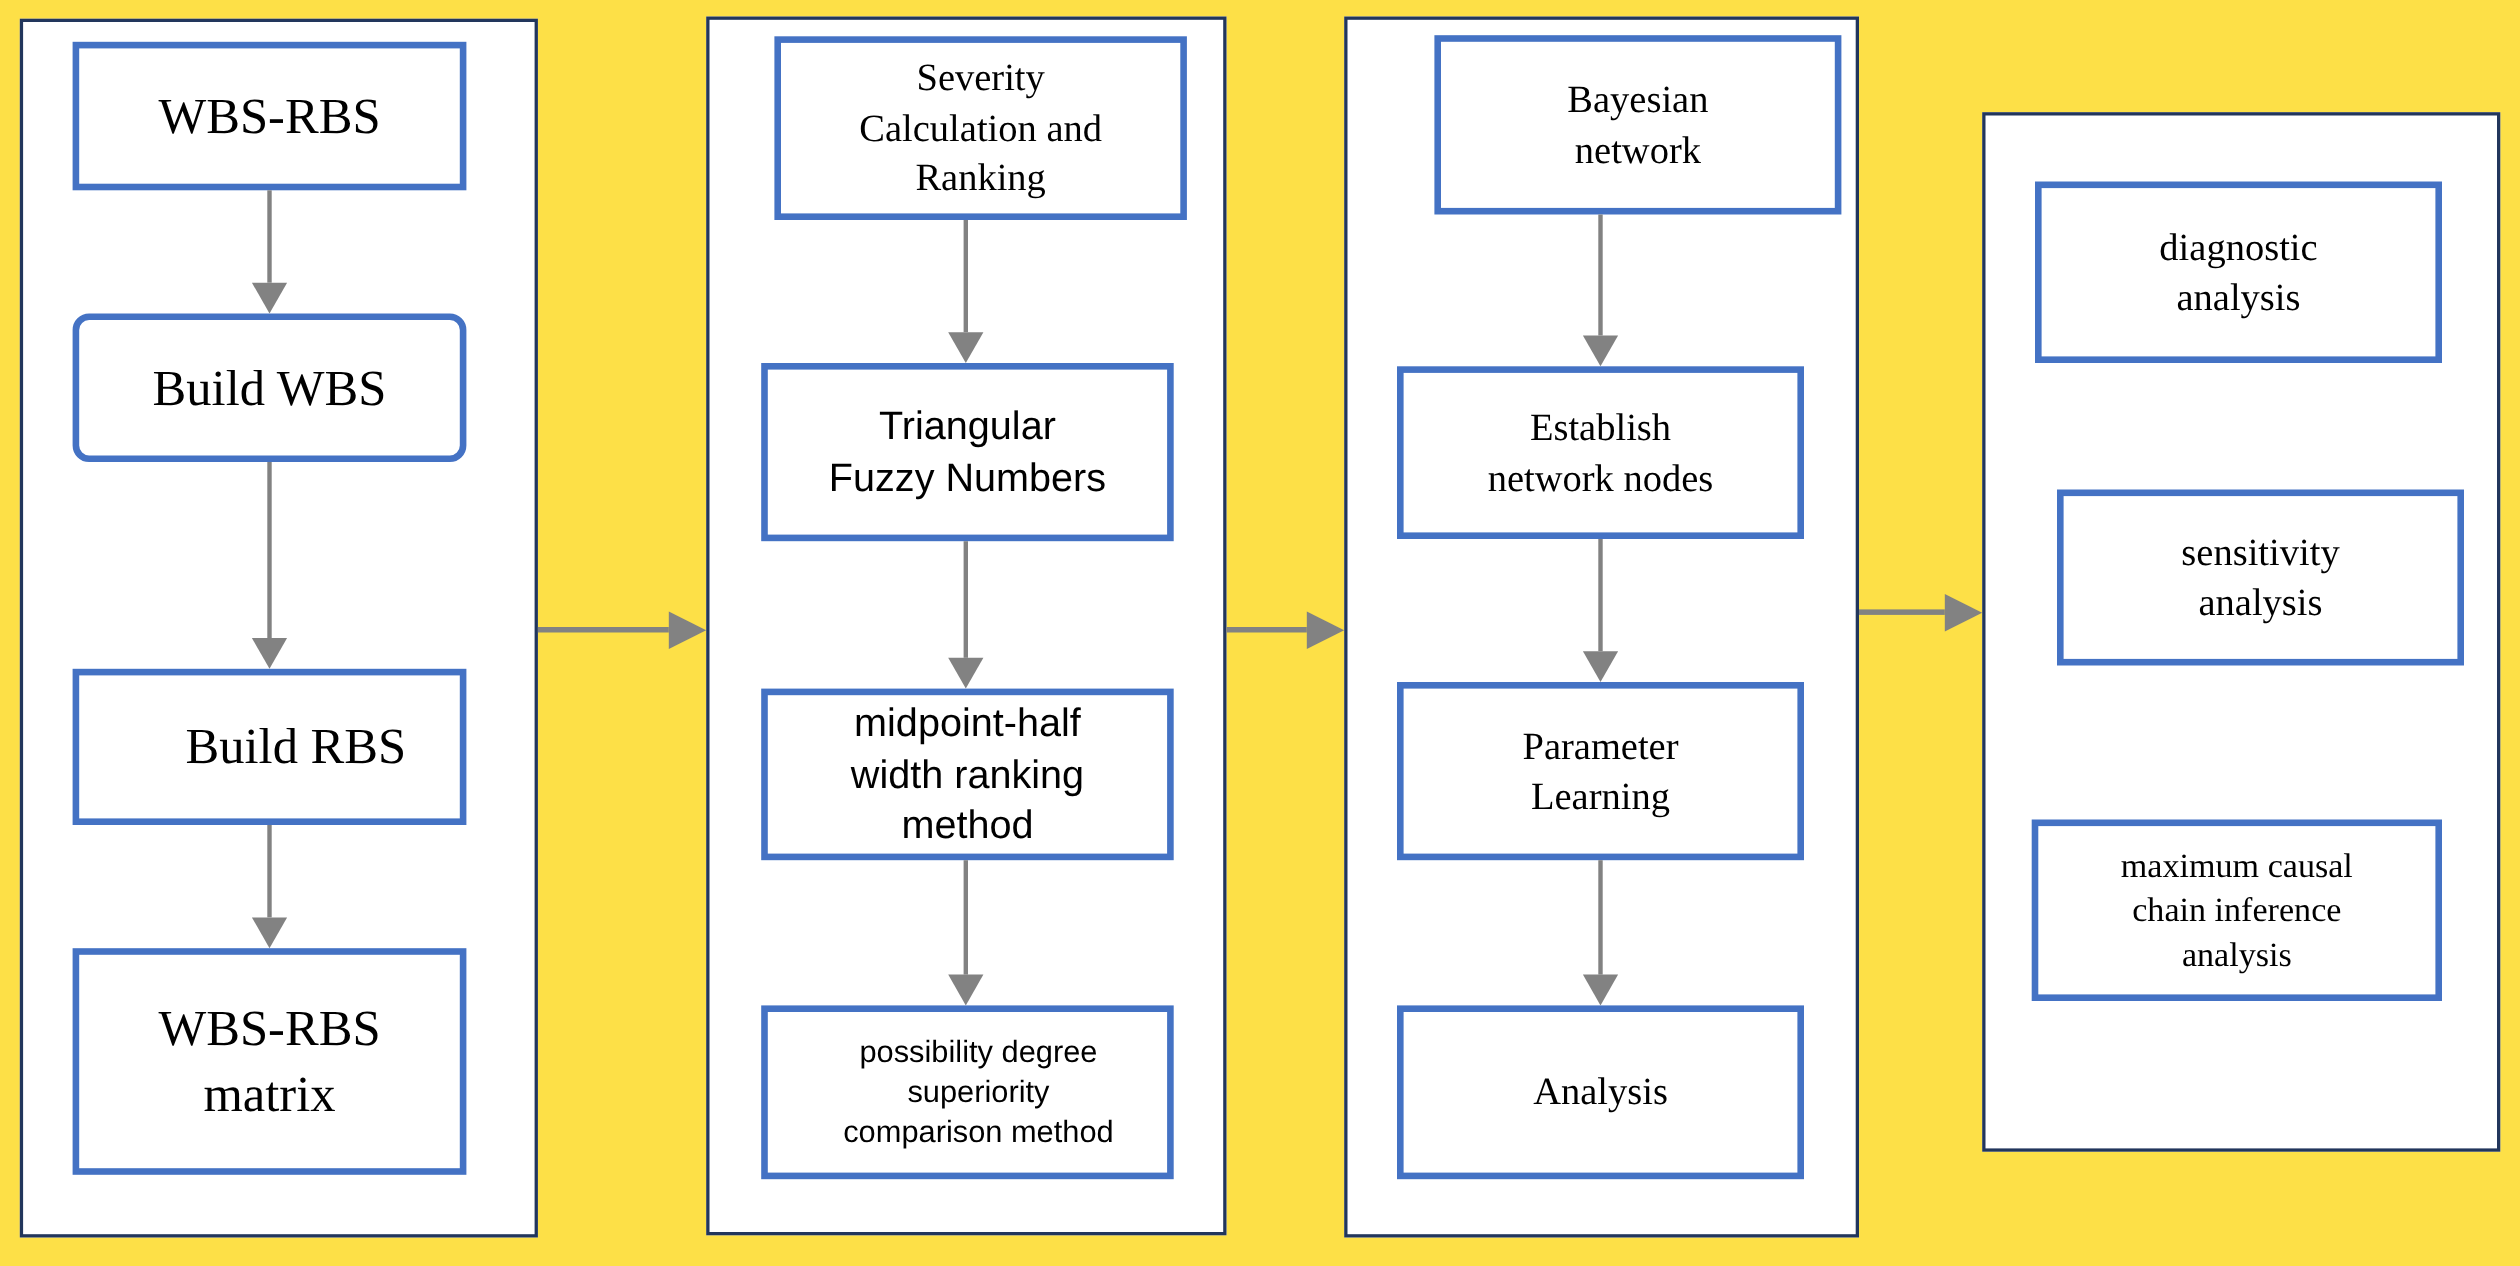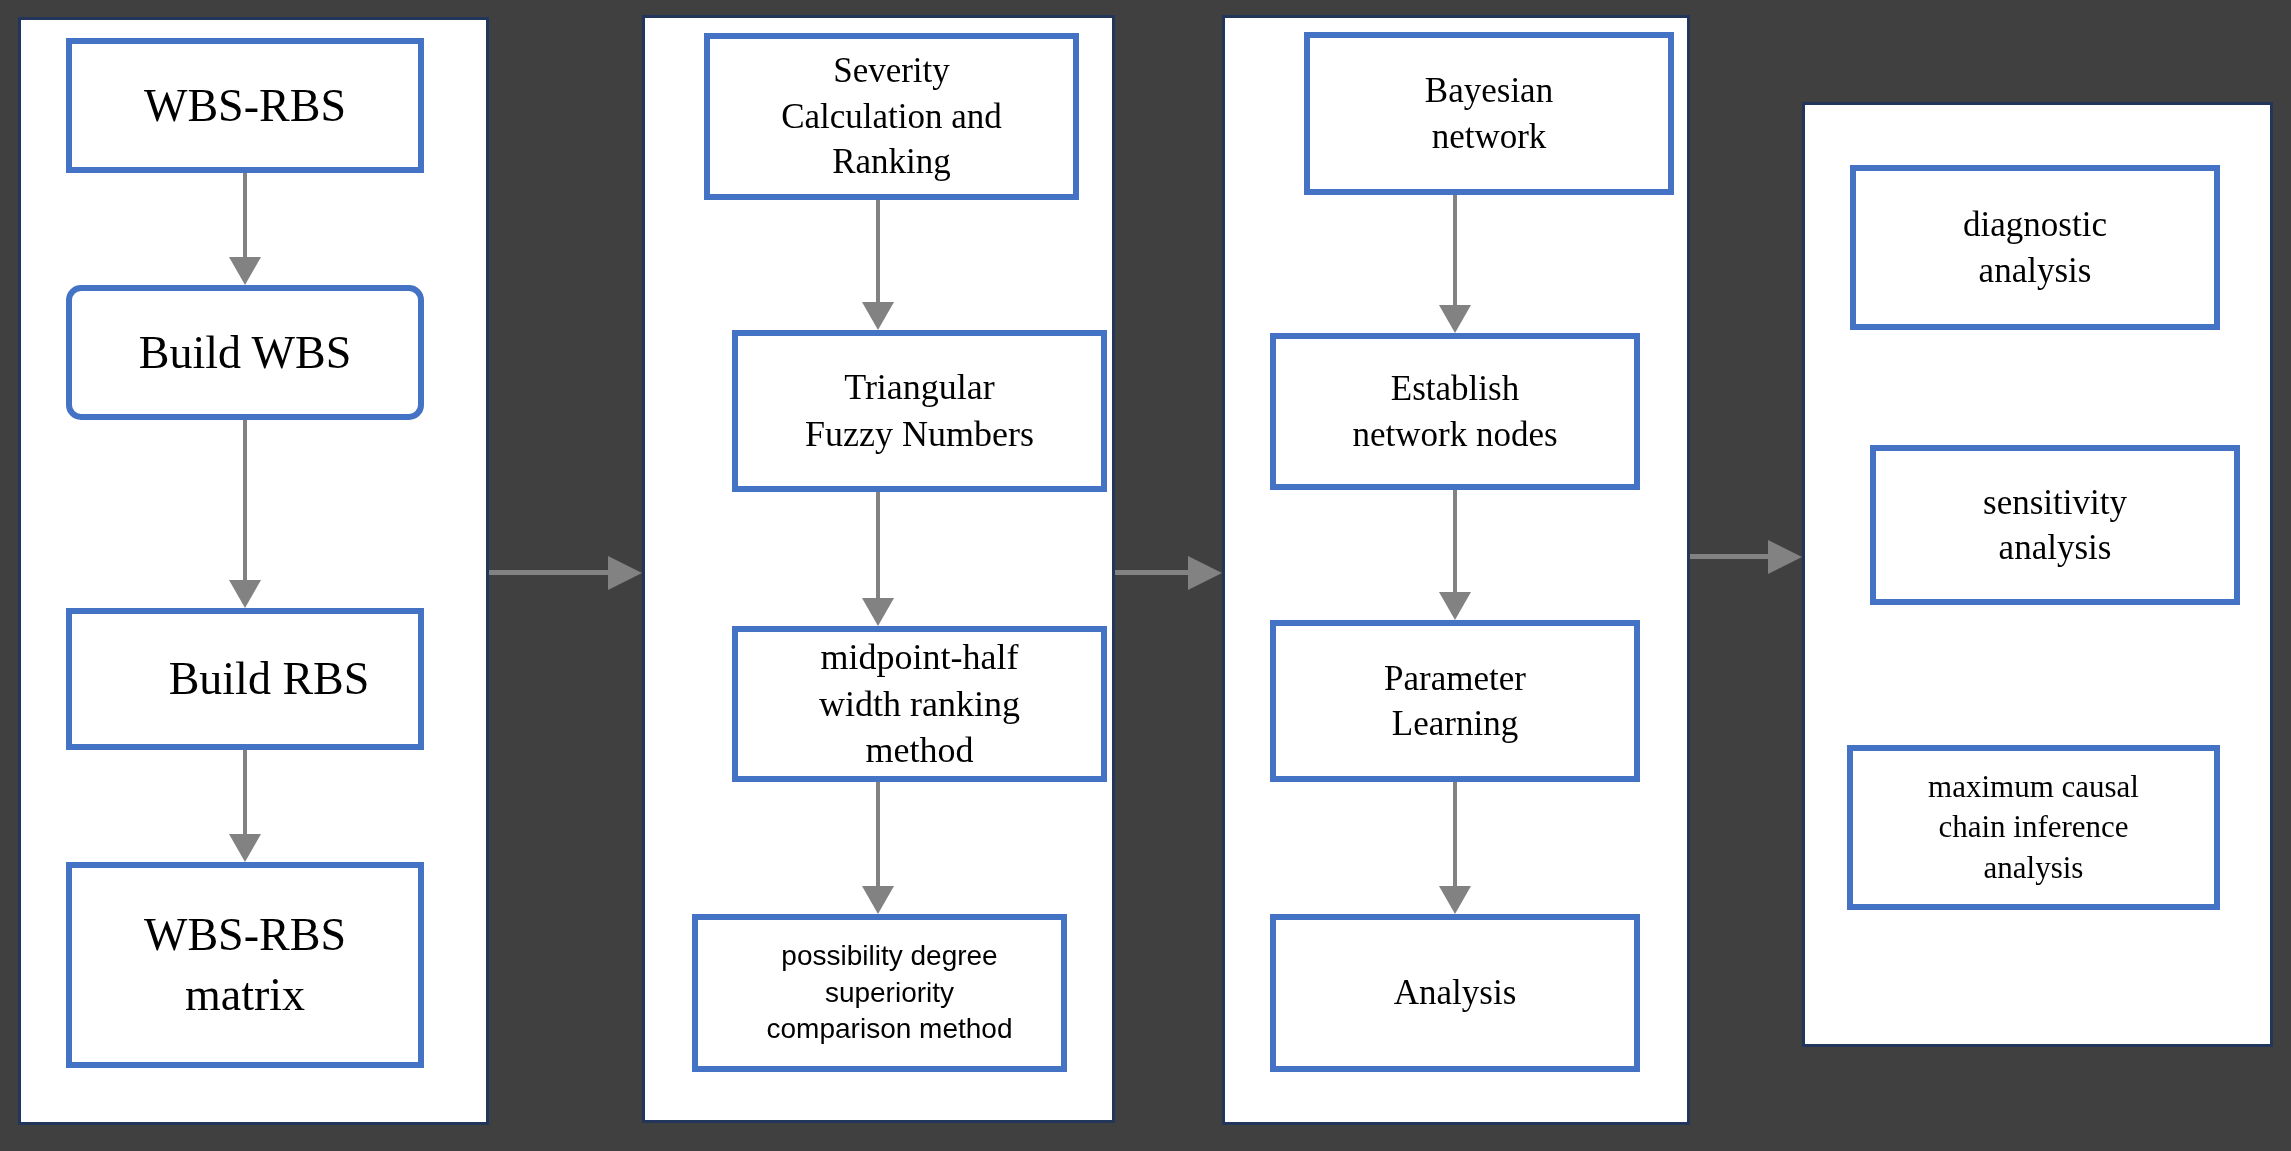--- a/index.html
+++ b/index.html
@@ -1,20 +1,20 @@
 <!DOCTYPE html>
 <html><head>
 <meta charset="utf-8">
 <style>
   html, body { margin: 0; padding: 0; background: #ffffff; }
   .canvas {
     position: relative;
     width: 2291px;
     height: 1151px;
-    background: #404040;
+    background: #fde047;
     font-family: "Liberation Serif", "DejaVu Serif", serif;
     overflow: hidden;
   }
   .container {
     position: absolute;
     border: 3px solid #22365c;
     background: #ffffff;
     box-sizing: border-box;
   }
   .node {
@@ -26,21 +26,21 @@
     align-items: center;
     justify-content: center;
     text-align: center;
     color: #000000;
     white-space: pre-line;
     line-height: 1.3;
   }
   .serif-lg  { font-family: "Liberation Serif", "DejaVu Serif", serif; font-size: 46px; }
   .serif-md  { font-family: "Liberation Serif", "DejaVu Serif", serif; font-size: 35px; }
   .serif-sm  { font-family: "Liberation Serif", "DejaVu Serif", serif; font-size: 31px; }
-  .sans-md   { font-family: Liberation Serif, serif; font-size: 36px; margin-left: 40px; }
+  .sans-md   { font-family: Liberation Sans, sans-serif; font-size: 36px; }
   .sans-sm   { font-family: "Liberation Sans", "DejaVu Sans", sans-serif; font-size: 28px; padding-left: 20px; }
 
   
   .arrow-v {
     position: absolute;
     width: 4px;
     background: #828282;
   }
   .arrow-v::after {
     content: '';

